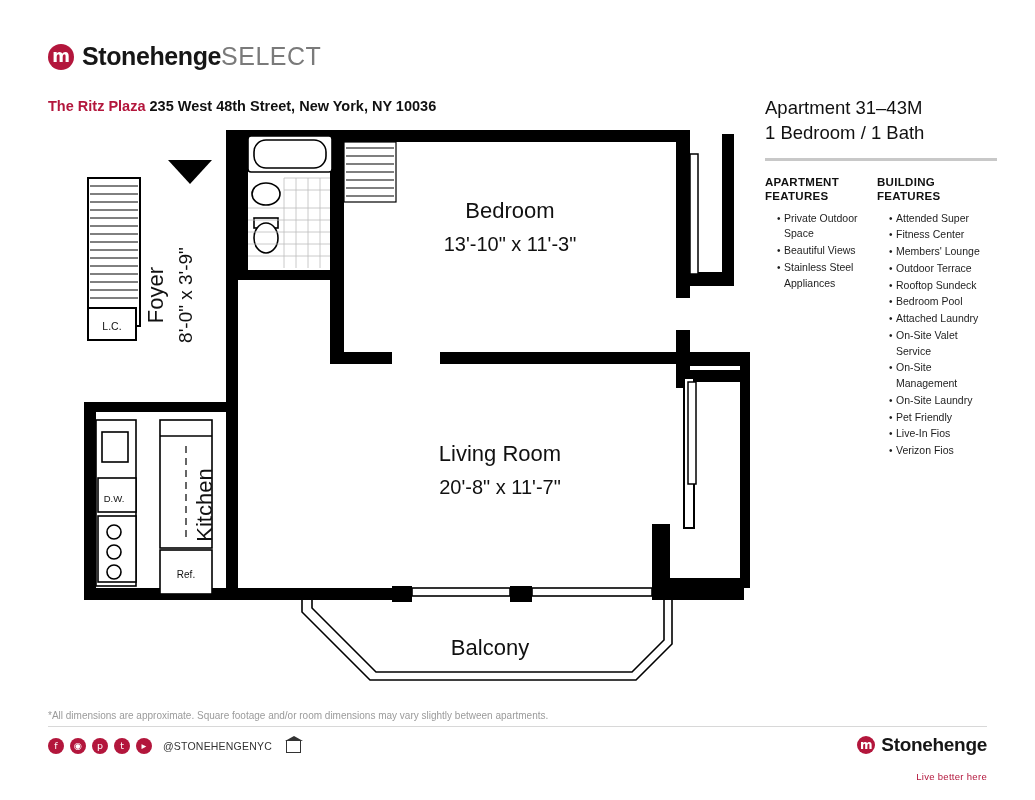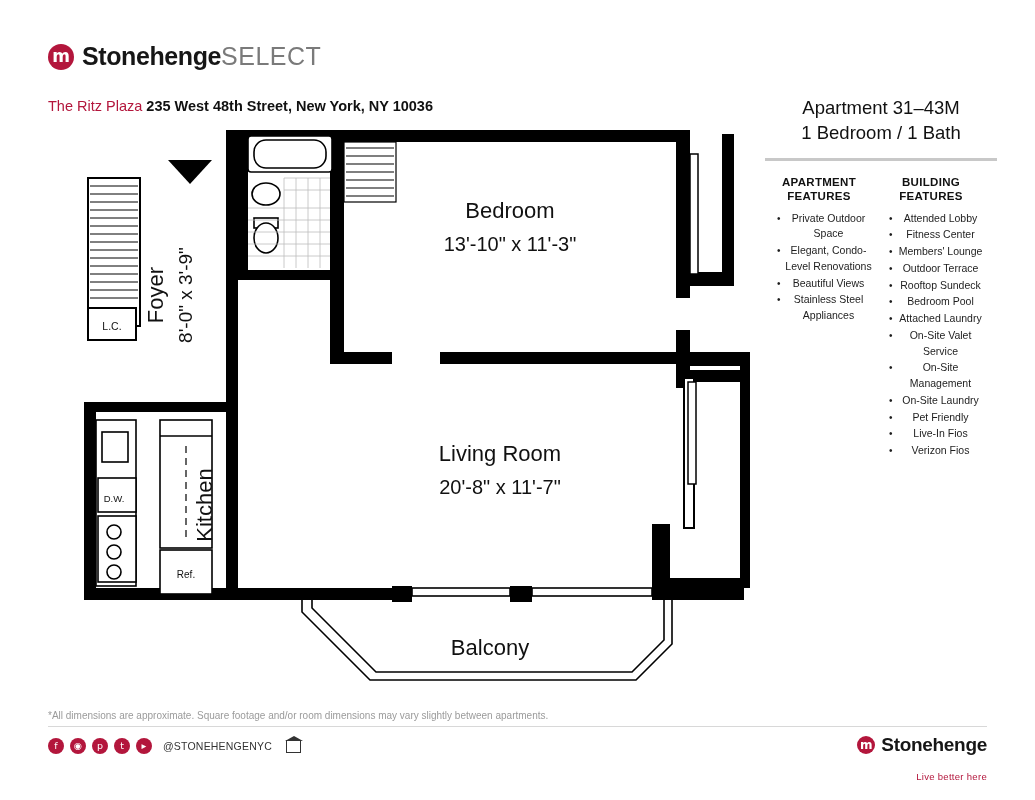--- a/index.html
+++ b/index.html
@@ -25,26 +25,26 @@
     font-size: 17px; font-weight: bold; line-height: 1;
     font-family: "DejaVu Sans", sans-serif;
   }
   .brand-name { font-size: 25px; font-weight: bold; letter-spacing: -0.4px; color: #161616; }
   .brand-sub { font-size: 25px; font-weight: 300; letter-spacing: 0.5px; color: #7a7a7a; margin-top: 27px; }
 
   .addr-line {
     position: absolute; left: 48px; top: 98px;
     font-size: 14.5px; white-space: nowrap;
   }
-  .addr-name { color: #b3163c; font-weight: normal; }
+  .addr-name { color: #b3163c; font-weight: bold; }
   .addr-rest { color: #111; font-weight: bold; }
 
   
   .info {
-    position: absolute; left: 765px; top: 96px; width: 232px; text-align: center;
+    position: absolute; left: 765px; top: 96px; width: 232px;
   }
   .info-title { font-size: 18.5px; color: #111; line-height: 1.35; font-weight: 400; }
   .info-rule { height: 3px; background: #c8c8c8; margin: 12px 0 14px; }
   .feat-cols { display: flex; gap: 4px; }
   .feat-col { width: 108px; }
   .feat-head {
     font-size: 11.5px; font-weight: bold; letter-spacing: 0.3px;
     line-height: 1.25; margin-bottom: 7px; color: #111;
   }
   .feat-list { list-style: none; margin: 0; padding: 0; }
@@ -120,32 +120,31 @@
   <div class="info-title">1 Bedroom / 1 Bath</div>
   <div class="info-rule"></div>
   <div class="feat-cols">
     <div class="feat-col">
       <div class="feat-head">
         <div>APARTMENT</div>
         <div>FEATURES</div>
       </div>
       <ul class="feat-list">
         <li>Private Outdoor Space</li>
-        <li>Elegant, Condo-Level Renovations</li>
         <li>Beautiful Views</li>
         <li>Stainless Steel Appliances</li>
       </ul>
     </div>
     <div class="feat-col">
       <div class="feat-head">
         <div>BUILDING</div>
         <div>FEATURES</div>
       </div>
       <ul class="feat-list">
-        <li>Attended Lobby</li>
+        <li>Attended Super</li>
         <li>Fitness Center</li>
         <li>Members' Lounge</li>
         <li>Outdoor Terrace</li>
         <li>Rooftop Sundeck</li>
         <li>Bedroom Pool</li>
         <li>Attached Laundry</li>
         <li>On-Site Valet Service</li>
         <li>On-Site Management</li>
         <li>On-Site Laundry</li>
         <li>Pet Friendly</li>

